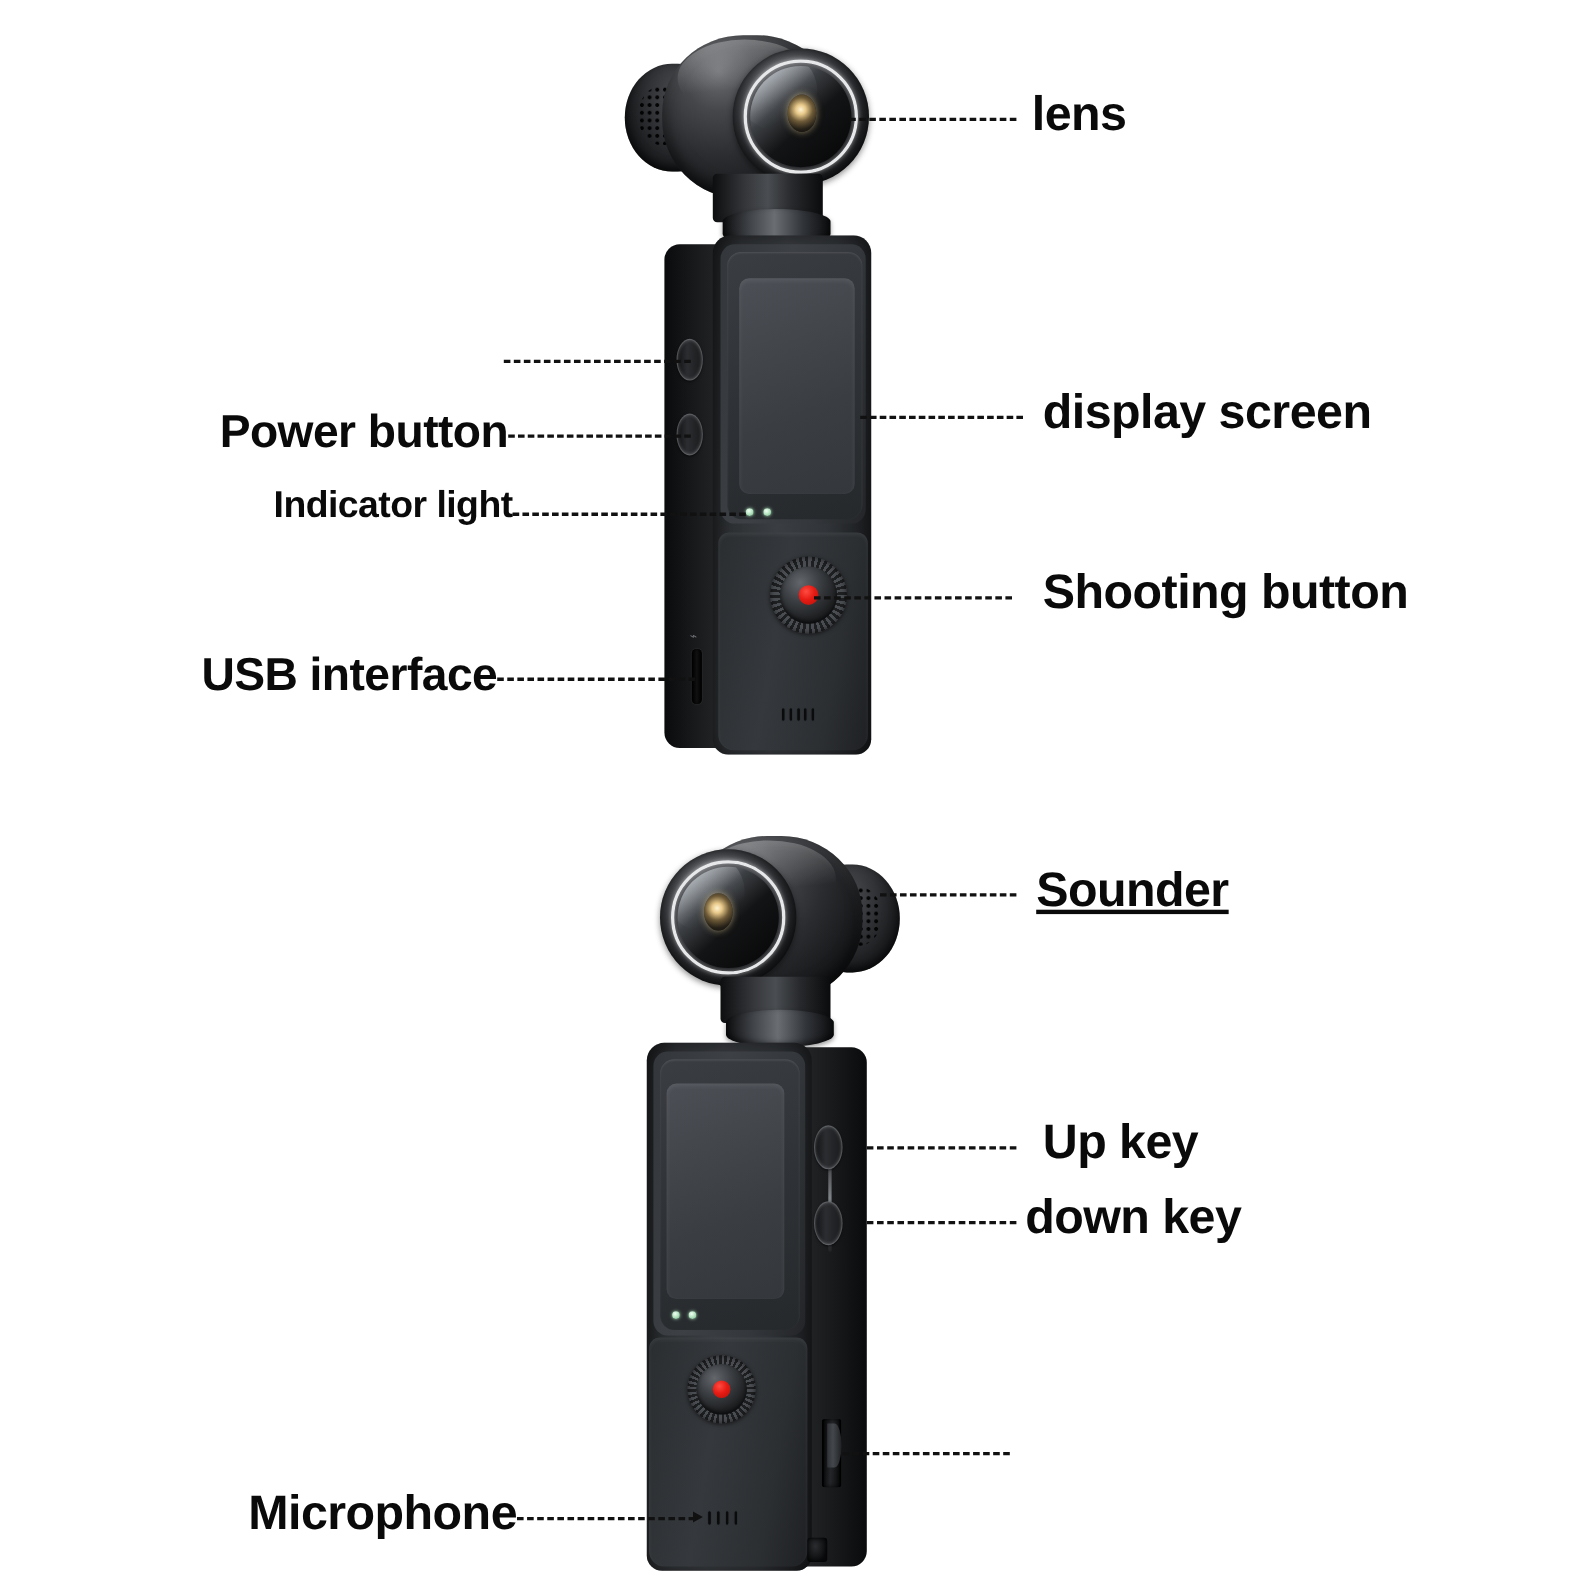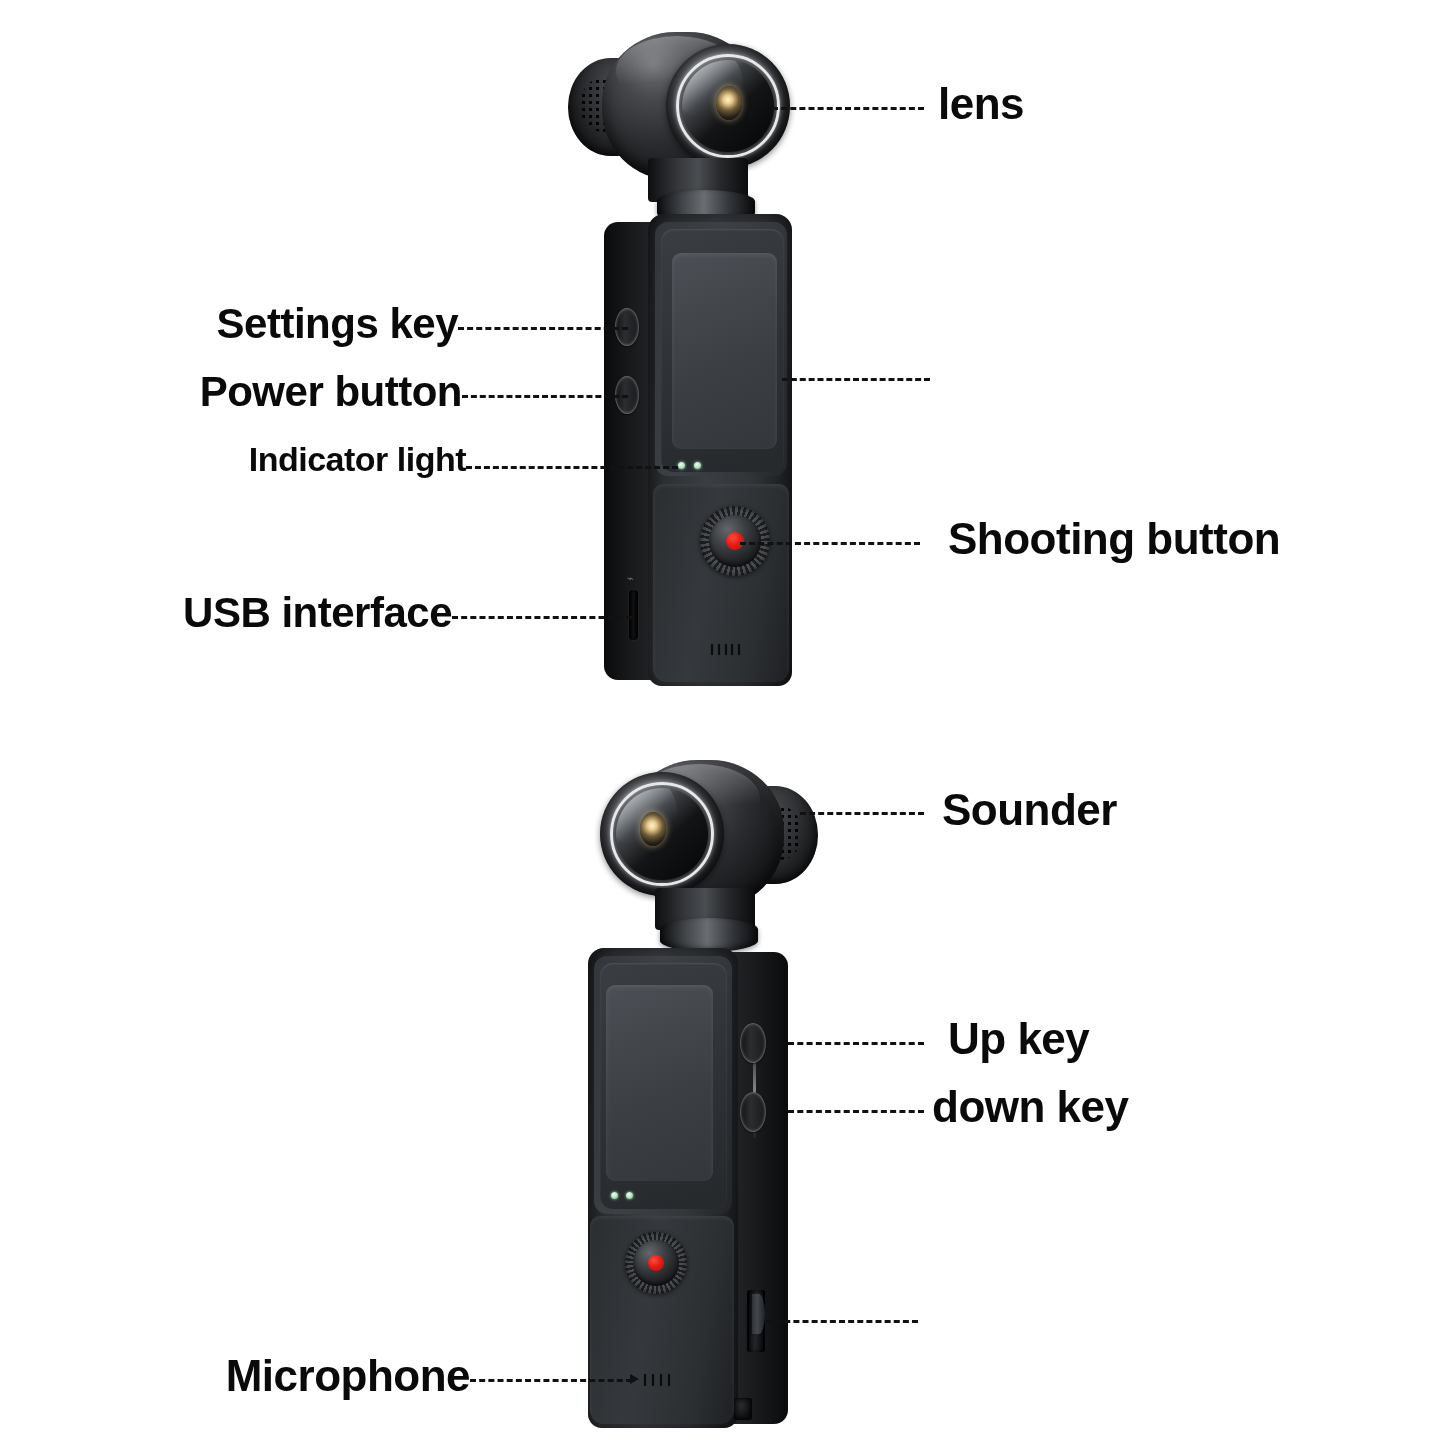--- a/index.html
+++ b/index.html
@@ -318,26 +318,26 @@
         <i style="height:11px"></i>
         <i style="height:11px"></i>
       <i style="height:11px"></i>
         <i style="height:11px"></i>
     </div>
 
     <div class="leader" style="left:772px; top:107px; width:152px;"></div>
     <div class="label right" style="left:938px; top:82px; font-size:44px;">lens</div>
 
     <div class="leader" style="left:782px; top:378px; width:148px;"></div>
+    <div class="label right" style="left:948px; top:353px; font-size:44px;">display screen</div>
 
     <div class="leader" style="left:740px; top:542px; width:180px;"></div>
     <div class="label right" style="left:928px; top:517px; font-size:44px;margin-left:20px;">Shooting button</div>
 
     <div class="leader" style="left:458px; top:327px; width:170px;"></div>
-    <div class="label left" style="left:118px; top:303px; width:340px; font-size:42px;">Settings key</div>
 
     <div class="leader" style="left:462px; top:395px; width:166px;"></div>
     <div class="label left" style="left:122px; top:371px; width:340px; font-size:42px;">Power button</div>
 
     <div class="leader" style="left:466px; top:466px; width:212px;"></div>
     <div class="label left" style="left:126px; top:442px; width:340px; font-size:34px;">Indicator light</div>
 
     <div class="leader" style="left:452px; top:616px; width:180px;"></div>
     <div class="label left" style="left:112px; top:592px; width:340px; font-size:42px;">USB interface</div>
   </div>
@@ -391,21 +391,21 @@
       <i style="height:12px"></i>
         <i style="height:12px"></i>
       <i style="height:12px"></i>
         <i style="height:12px"></i>
     </div>
     <div class="mic-arrow" style="left:630px; top:1374px;"></div>
 
     <div class="tripod-hole" style="left:734px; top:1398px; width:18px; height:22px;"></div>
 
     <div class="leader" style="left:800px; top:812px; width:124px;"></div>
-    <div class="label right" style="left:942px; top:788px; font-size:44px;">Sounder</div>
+    <div class="label right" style="left:942px; top:788px; font-size:44px;text-decoration:underline;">Sounder</div>
 
     <div class="leader" style="left:788px; top:1042px; width:136px;"></div>
     <div class="label right" style="left:948px; top:1017px; font-size:44px;">Up key</div>
 
     <div class="leader" style="left:788px; top:1110px; width:136px;"></div>
     <div class="label right" style="left:932px; top:1085px; font-size:44px;">down key</div>
 
     <div class="leader" style="left:766px; top:1320px; width:152px;"></div>
 
     <div class="leader" style="left:470px; top:1379px; width:162px;"></div>

